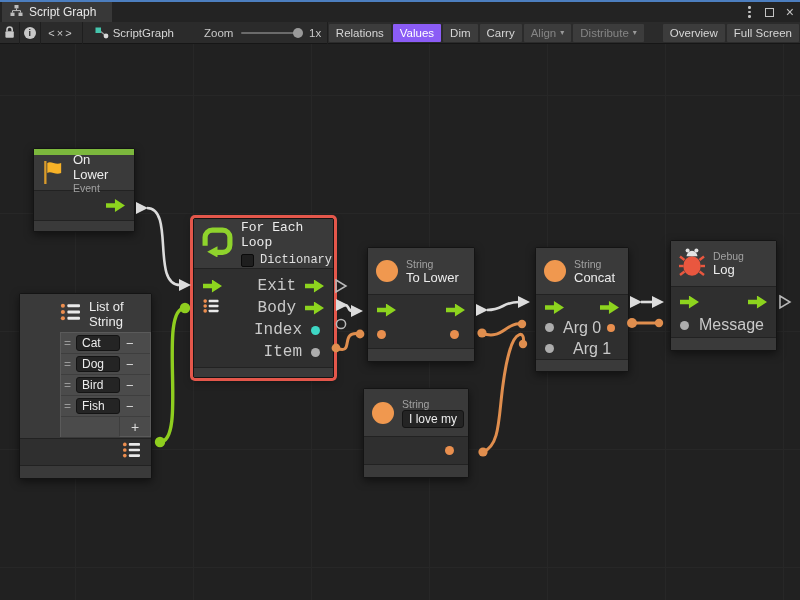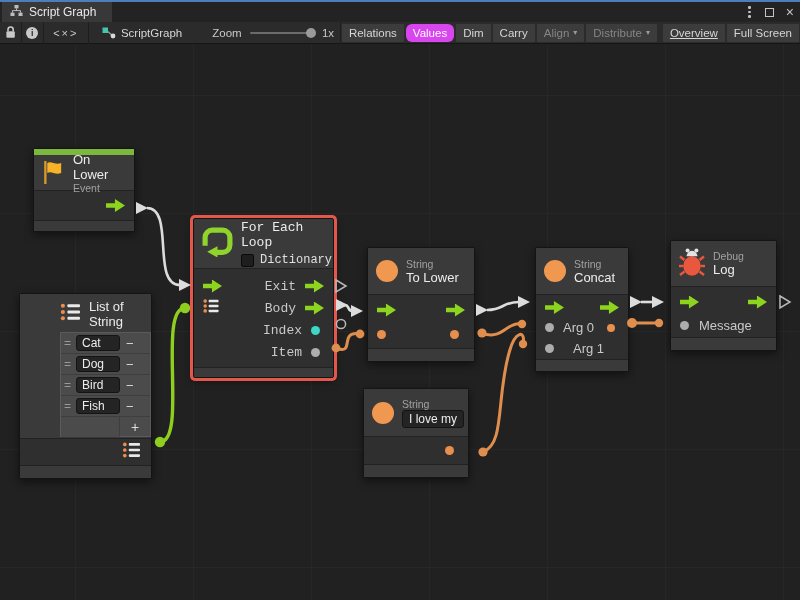--- a/index.html
+++ b/index.html
@@ -23,21 +23,21 @@
              font-size:11.5px; color:#D6D6D6; }
   .tb-ico { display:flex; align-items:center; justify-content:center; height:22px; }
   .sep { width:1px; height:22px; background:#1E1E1E; }
   .info-circ { width:12px; height:12px; border-radius:50%; background:#C9C9C9; color:#2B2B2B;
                font-size:9px; font-weight:bold; display:flex; align-items:center; justify-content:center; }
   .code-glyph { color:#C9C9C9; letter-spacing:2px; font-size:11px; }
   .zoom-track { position:relative; width:86px; height:2px; background:#6B6B6B; border-radius:1px; }
   .zoom-handle { position:absolute; right:-2px; top:-4px; width:10px; height:10px; border-radius:50%; background:#9A9A9A; }
   .tb-btn { height:18px; display:flex; align-items:center; gap:4px; padding:0 7px; margin:0 1px;
             background:#3C3C3C; border-radius:1px; white-space:nowrap; }
-  .tb-btn.active { background:#d946ef; color:#FFFFFF;border-radius:6px; }
+  .tb-btn.active { background:#8b5cf6; color:#FFFFFF; }
   .tb-btn.disabled { color:#858585; }
   .caret { font-size:8px; color:#9a9a9a; }
 
   
   .canvas { position:absolute; top:44px; left:0; width:800px; height:556px; background-color:#212121;
     background-image: linear-gradient(to right,#272727 1px,transparent 1px),
                       linear-gradient(to bottom,#272727 1px,transparent 1px);
     background-size:118px 118px; background-position:75px 51px; z-index:1; }
 
   .wires { position:absolute; top:0; left:0; width:800px; height:600px; z-index:6; pointer-events:none; }
@@ -47,21 +47,21 @@
           box-shadow:0 3px 9px rgba(0,0,0,.5); z-index:4; }
   .node.selected { box-shadow:0 0 0 3px #E4574B, 0 3px 9px rgba(0,0,0,.5);font-family:Liberation Mono, monospace; }
   .nhead { background:#3A3A3A; display:flex; align-items:center; gap:8px; padding:5px 9px 5px 8px;
            border-bottom:1px solid #222222; }
   .nfoot { background:#3A3A3A; border-top:1px solid #222222; }
   .title { font-size:13px; color:#ECECEC; line-height:15px; }
   .subtitle { font-size:10.5px; color:#A2A2A2; line-height:12px; }
   .prow { display:flex; align-items:center; height:22px; padding:0 9px; }
   .prow.space { justify-content:space-between; }
   .prow.endr { justify-content:flex-end; }
-  .plabel { font-size:13px; color:#C9C9C9; }
+  .plabel { font-size:16px; color:#C9C9C9; }
   .pgroup { display:flex; align-items:center; gap:9px; }
   .flow-arrow { width:19px; height:13px; background:#8DD41E;
     clip-path:polygon(0 32%,47% 32%,47% 0%,100% 50%,47% 100%,47% 68%,0 68%); }
   .vdot { width:9px; height:9px; border-radius:50%; background:#E98F4E; }
   .vdot.gray { background:#ADADAD; }
   .vdot.cyan { background:#3ED6C4; }
   .circle-icon { width:22px; height:22px; border-radius:50%; background:#F0984F; flex:none; }
   .greenbar { height:6px; background:#7CB83D; }
   .checkrow { display:flex; align-items:center; gap:6px; margin-top:3px; }
   .checkbox { width:13px; height:13px; background:#1E1E1E; border:1px solid #0A0A0A; border-radius:2px; }
@@ -440,21 +440,21 @@
         <span>Carry</span>
       </span>
     <span class="tb-btn disabled">
         <span>Align</span>
         <span class="caret">▾</span>
       </span>
     <span class="tb-btn disabled">
         <span>Distribute</span>
         <span class="caret">▾</span>
       </span>
-    <span class="tb-btn" style="margin-left:5px;text-decoration:underline;">
+    <span class="tb-btn" style="margin-left:18px;">
         <span>Overview</span>
       </span>
     <span class="tb-btn">
         <span>Full Screen</span>
       </span>
   </div>
 
 </div>
 
 </body></html>

